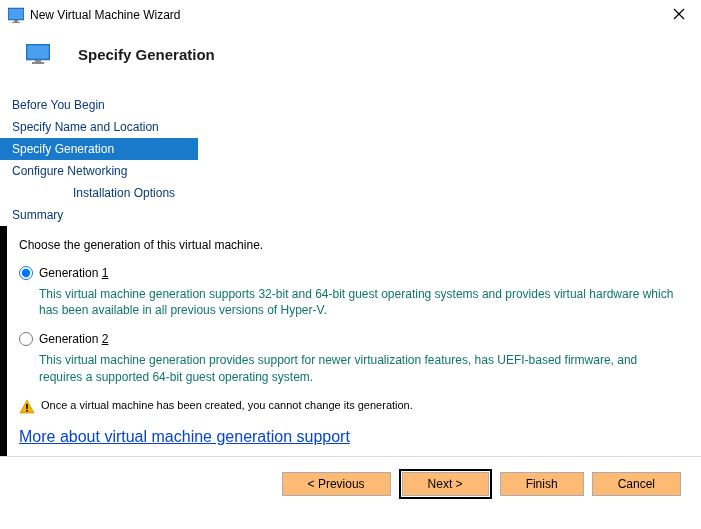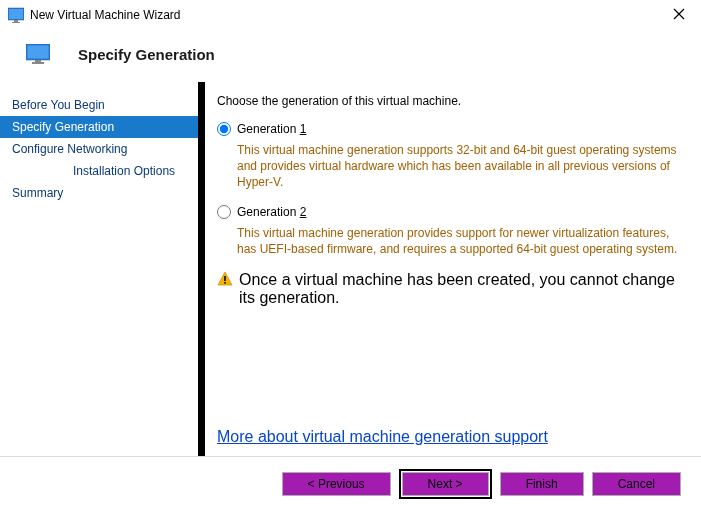--- a/index.html
+++ b/index.html
@@ -45,20 +45,21 @@
       margin-right: 28px;
     }
     .header .title {
       font-size: 15px;
       font-weight: bold;
       color: #1a1a1a;
     }
     .content {
       display: flex;
       height: 374px;
+      flex-direction: column;
     }
     .sidebar {
       width: 198px;
       padding-top: 12px;
     }
     .sidebar-item {
       padding: 4px 12px 4px 12px;
       font-size: 12px;
       color: #0a3a7a;
       cursor: pointer;
@@ -95,35 +96,35 @@
       font-size: 12px;
     }
     .underline-hotkey {
       text-decoration: underline;
     }
     .radio-desc {
       font-size: 12px;
       margin-left: 20px;
       margin-bottom: 14px;
       line-height: 1.35;
-      color: #a16207;
+      color: #0f766e;
     }
     .warning-row {
       display: flex;
       align-items: flex-start;
       margin-top: 4px;
     }
     .warning-icon {
       width: 16px;
       height: 16px;
       margin-right: 6px;
       flex-shrink: 0;
     }
     .warning-text {
-      font-size: 16px;
+      font-size: 11px;
     }
     .link-row {
       position: absolute;
       bottom: 10px;
       left: 12px;
     }
     .link {
       color: #0645cc;
       text-decoration: underline;
       cursor: pointer;
@@ -135,21 +136,21 @@
       display: flex;
       justify-content: flex-end;
       align-items: center;
       padding-right: 20px;
       gap: 8px;
     }
     .btn {
       min-width: 80px;
       height: 24px;
       font-size: 12px;
-      background: #a21caf;
+      background: #fdba74;
       border: 1px solid #adadad;
       cursor: pointer;
       padding: 0 25px;
       font-family: inherit;
     }
     .btn-wrap {
       display: inline-block;
     }
     .btn-wrap.highlight {
       border: 2px solid #000000;
@@ -185,20 +186,21 @@
       <rect x="9" y="16" width="6" height="2" fill="#888"></rect>
       <rect x="6" y="18" width="12" height="2" fill="#888"></rect>
     </svg>
   </span>
   <span class="title">Specify Generation</span>
 </div>
 
 <div class="content">
   <div class="sidebar">
     <div class="sidebar-item">Before You Begin</div>
+    <div class="sidebar-item">Specify Name and Location</div>
     <div class="sidebar-item selected">Specify Generation</div>
     <div class="sidebar-item">Configure Networking</div>
     <div class="sidebar-item indent">Installation Options</div>
     <div class="sidebar-item">Summary</div>
   </div>
 
   <div class="main">
     <div class="instruction">Choose the generation of this virtual machine.</div>
 
     <div class="radio-row">

